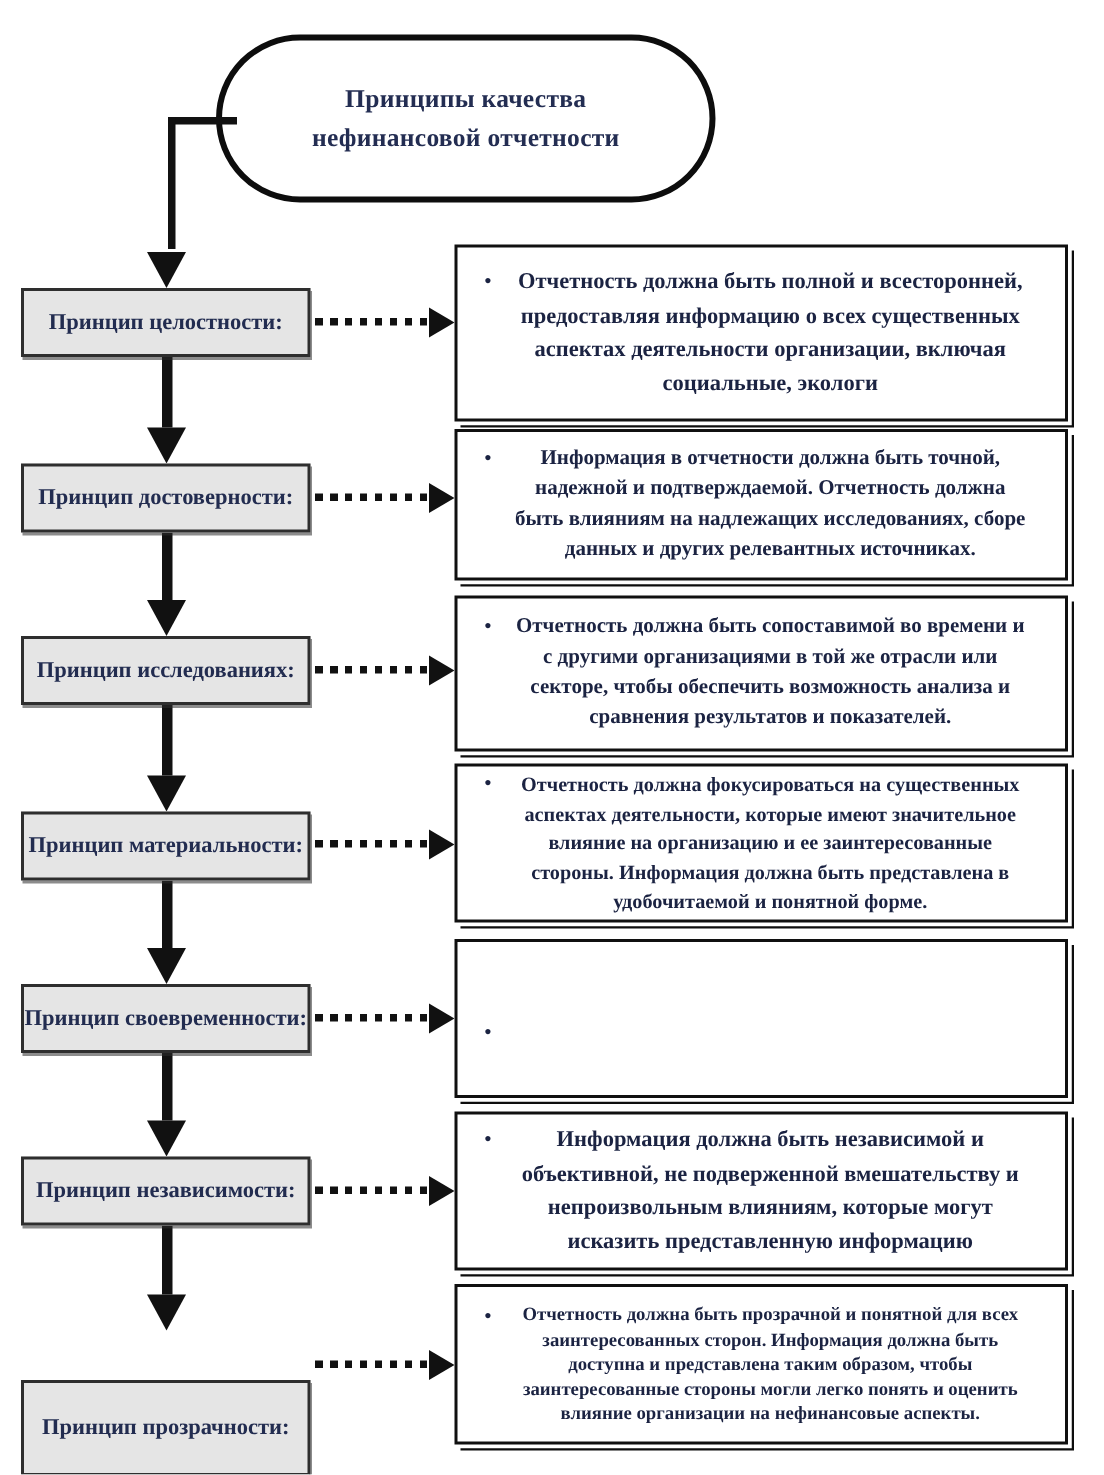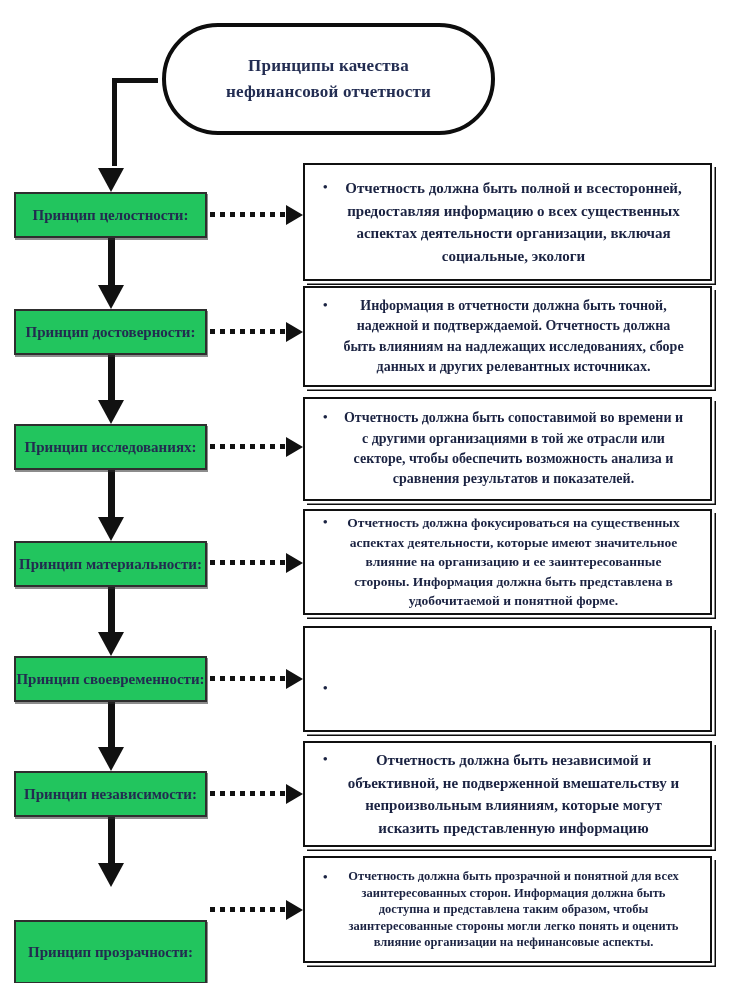--- a/index.html
+++ b/index.html
@@ -2,21 +2,21 @@
 <html><head>
 <meta charset="utf-8">
 <style>
   html,body{margin:0;padding:0;background:#ffffff;}
   .canvas{
     position:relative;width:736px;height:983px;background:#ffffff;
     font-family:"Liberation Serif","DejaVu Serif",serif;overflow:hidden;
   }
   
   .stadium{
-    position:absolute;left:162px;top:23px;width:333px;height:112px;
+    position:absolute;left:144px;top:23px;width:333px;height:112px;
     border:4px solid #0d0d0d;border-radius:60px;background:#ffffff;
     display:flex;align-items:center;justify-content:center;box-sizing:border-box;
   }
   .stadium-text{
     white-space:pre-line;text-align:center;font-size:17px;font-weight:bold;
     color:#232d52;line-height:1.55;letter-spacing:.2px;
   }
   
   .hline,.vline,.vshaft{position:absolute;background:#111111;}
   .hline{left:112px;top:78px;width:46px;height:5px;}
@@ -31,21 +31,21 @@
     position:absolute;left:210px;width:76px;height:5px;
     background:repeating-linear-gradient(90deg,#111111 0 5px,transparent 5px 10px);
   }
   .dhead{
     position:absolute;left:286px;width:0;height:0;
     border-top:10px solid transparent;border-bottom:10px solid transparent;
     border-left:17px solid #111111;
   }
   
   .lbox{
-    position:absolute;left:14px;width:193px;height:46px;background:#22c55e;
+    position:absolute;left:14px;width:193px;height:46px;background:#e5e5e5;
     border:2px solid #2e2e2e;box-sizing:border-box;
     box-shadow:1px 2px 0 rgba(45,45,45,.55);
     display:flex;align-items:center;justify-content:center;
   }
   .lbox span{font-size:15px;font-weight:bold;color:#222c50;white-space:nowrap;}
   
   .rbox{
     position:absolute;left:303px;width:409px;background:#ffffff;
     border:2px solid #101010;box-sizing:border-box;
     box-shadow:2.5px 2.5px 0 0 #ffffff,4px 4px 0 0 #0d0d0d;
@@ -143,21 +143,21 @@
       <span class="bullet">•</span><span>Отчетность должна фокусироваться на существенных аспектах деятельности, которые имеют значительное влияние на организацию и ее заинтересованные стороны. Информация должна быть представлена в удобочитаемой и понятной форме.</span>
     </div>
   </div>
   <div class="rbox" style="top:626px;height:106px">
     <div class="rtext">
       <span class="bullet">•</span>
     </div>
   </div>
   <div class="rbox" style="top:741px;height:106px">
     <div class="rtext lg">
-      <span class="bullet">•</span><span>Отчетность должна быть независимой и объективной, не подверженной вмешательству и непроизвольным влияниям, которые могут исказить представленную информацию</span>
+      <span class="bullet">•</span><span>Информация должна быть независимой и объективной, не подверженной вмешательству и непроизвольным влияниям, которые могут исказить представленную информацию</span>
     </div>
   </div>
   <div class="rbox" style="top:856px;height:107px">
     <div class="rtext sm">
       <span class="bullet">•</span><span>Отчетность должна быть прозрачной и понятной для всех заинтересованных сторон. Информация должна быть доступна и представлена таким образом, чтобы заинтересованные стороны могли легко понять и оценить влияние организации на нефинансовые аспекты.</span>
     </div>
   </div>
 
 </div>
 

